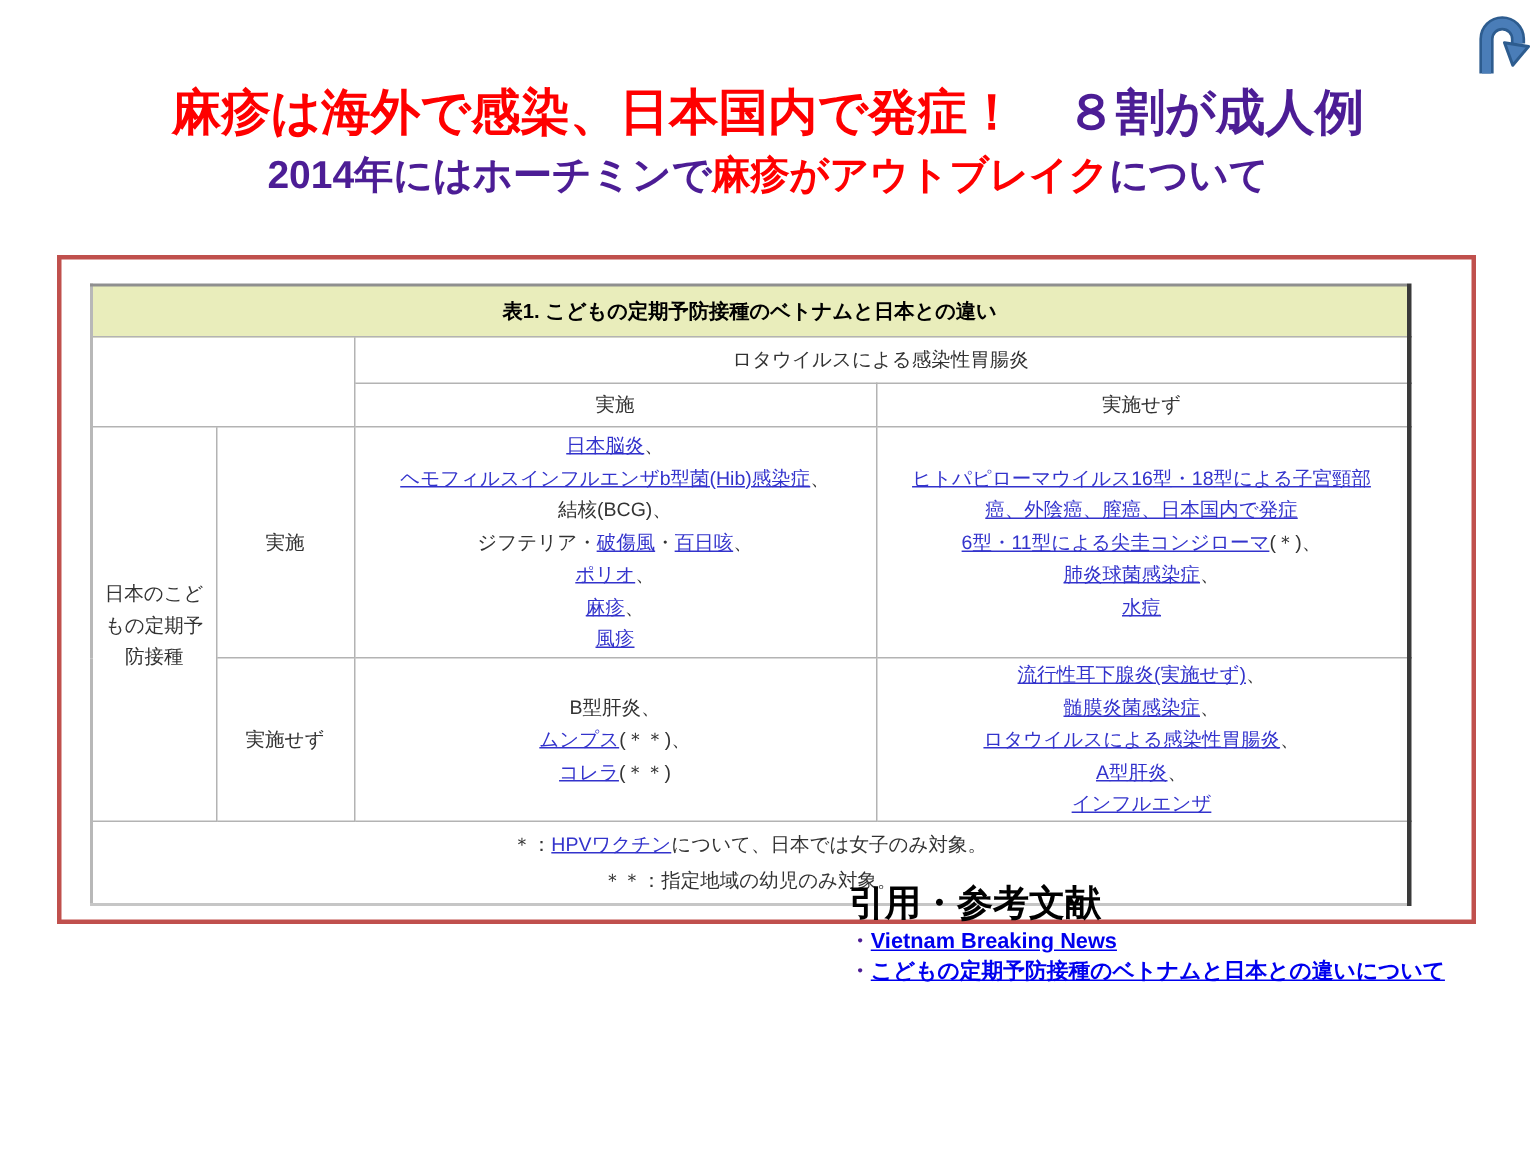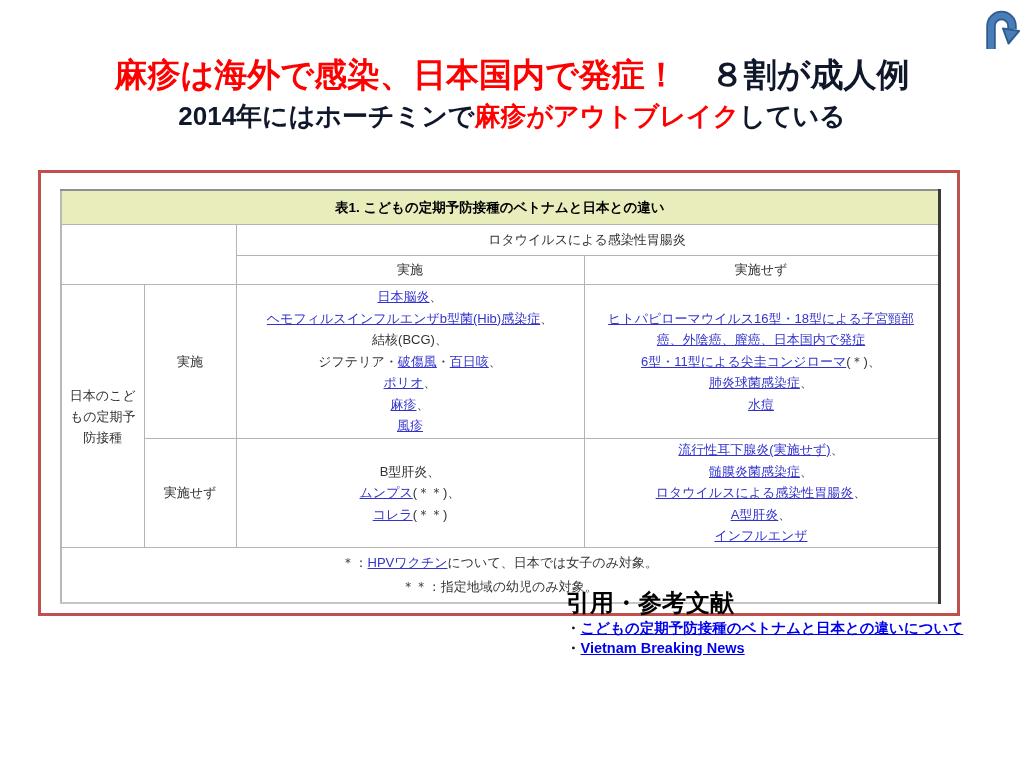--- a/index.html
+++ b/index.html
@@ -26,26 +26,26 @@
   .logo-head{fill:var(--logo-blue);stroke:var(--logo-blue-dark);stroke-width:2;stroke-linejoin:round;}
 
   
   .title-block{position:absolute;left:0;top:52px;width:1024px;text-align:center;}
   .title-line1{font-size:33px;line-height:46px;font-weight:bold;white-space:nowrap;}
   .title-line2{font-size:26px;line-height:36px;font-weight:bold;white-space:nowrap;}
   .title-block .seg-red,.title-block .seg-plain{
     text-decoration-thickness:2.5px;text-underline-offset:5px;
   }
   .seg-red{color:var(--title-red);}
-  .seg-plain{color:#0f172a;}
+  .seg-plain{color:#4c1d95;}
 
   
   .frame{
     position:absolute;left:38px;top:170px;width:916px;height:440px;
-    border:3px solid var(--frame-border-red);background:#ffffff;
+    border:3px solid var(--frame-border-red);background:#ffffff;padding-left:24px;
   }
 
   
   table.vtable{
     position:absolute;left:19px;top:16px;width:878px;
     border-collapse:collapse;table-layout:fixed;
     font-size:13px;color:#333333;
     border-top:2px solid #8f8f8f;border-left:2px solid #b8b8b8;
     border-bottom:2px solid #c6c6c6;border-right:3px solid #3a3a3a;
   }
@@ -76,21 +76,21 @@
   <div class="logo">
     <svg width="38" height="42" viewBox="0 0 38 42">
       <path class="logo-stroke-outer" d="M9 41 V18 a10.5 10.5 0 0 1 21 0 v3"></path>
       <path class="logo-stroke-inner" d="M9 41 V18 a10.5 10.5 0 0 1 21 0 v3"></path>
       <path class="logo-head" d="M21 20.5 L37 23 L26.5 35.5 Z"></path>
     </svg>
   </div>
 
   <div class="title-block">
     <div class="title-line1"><span class="seg-red">麻疹は海外で感染、日本国内で発症！</span><span class="seg-plain">　８割が成人例</span></div>
-    <div class="title-line2"><span class="seg-plain">2014年にはホーチミンで</span><span class="seg-red">麻疹がアウトブレイク</span><span class="seg-plain">している</span></div>
+    <div class="title-line2"><span class="seg-plain">2014年にはホーチミンで</span><span class="seg-red">麻疹がアウトブレイク</span><span class="seg-plain">について</span></div>
   </div>
 
   <div class="frame">
     <table class="vtable">
       <colgroup>
           <col style="width:83px">
           <col style="width:92px">
           <col style="width:348px">
           <col style="width:355px">
         </colgroup>
@@ -119,17 +119,17 @@
         </tr>
         <tr>
           <td class="foot" colspan="4"><span class="seg-plain">＊：</span><a class="seg-link" href="#">HPVワクチン</a><span class="seg-plain">について、日本では女子のみ対象。</span><br><span class="seg-plain">＊＊：指定地域の幼児のみ対象。</span></td>
         </tr>
       </tbody>
     </table>
   </div>
 
   <div class="refs">
     <div class="refs-heading">引用・参考文献</div>
+    <div class="ref-item"><span class="seg-plain">・</span><a class="seg-link" href="#">Vietnam Breaking News</a></div>
     <div class="ref-item"><span class="seg-plain">・</span><a class="seg-link" href="#">こどもの定期予防接種のベトナムと日本との違いについて</a></div>
-    <div class="ref-item"><span class="seg-plain">・</span><a class="seg-link" href="#">Vietnam Breaking News</a></div>
   </div>
 
 </div>
 
 </body></html>

